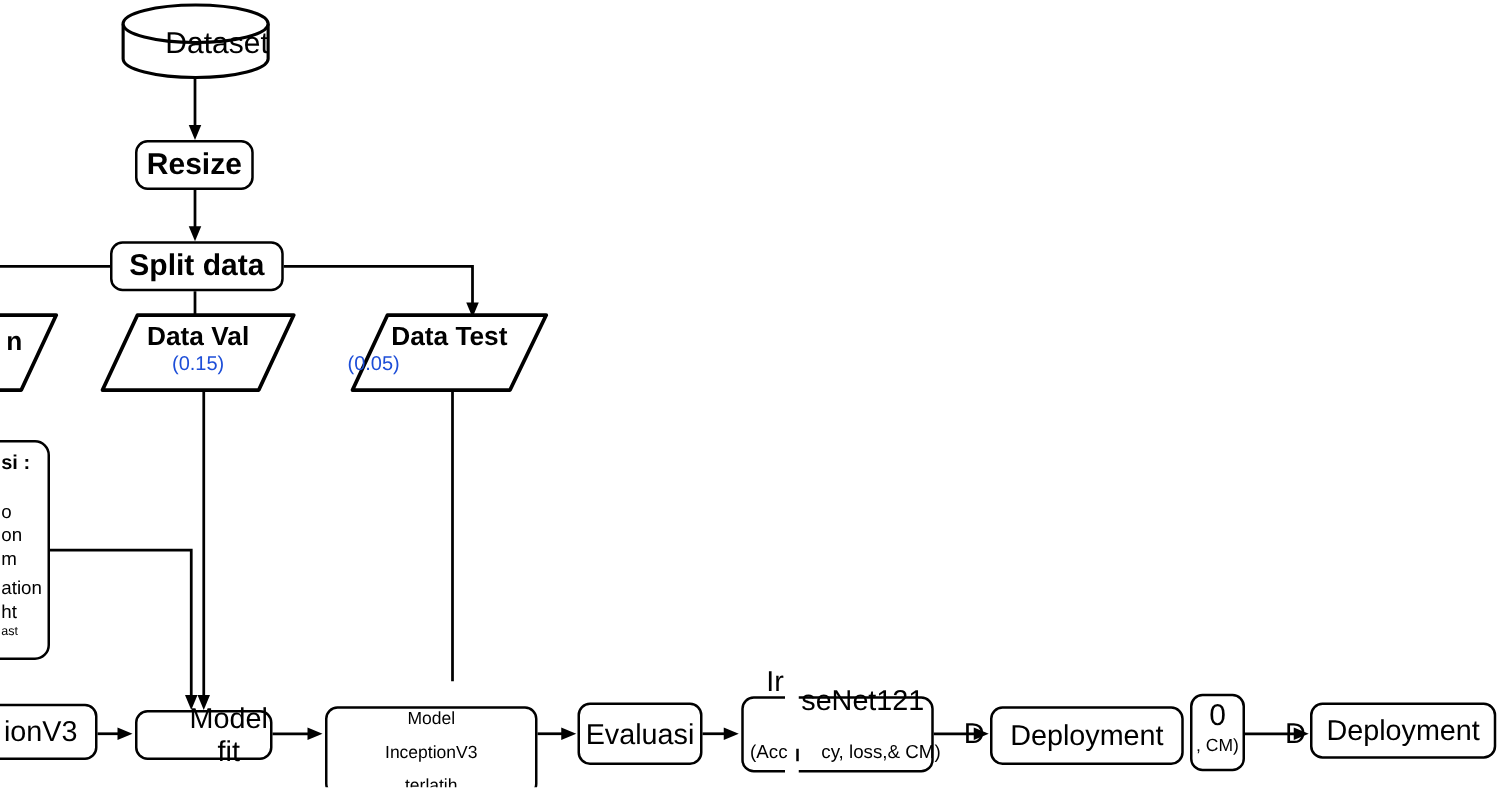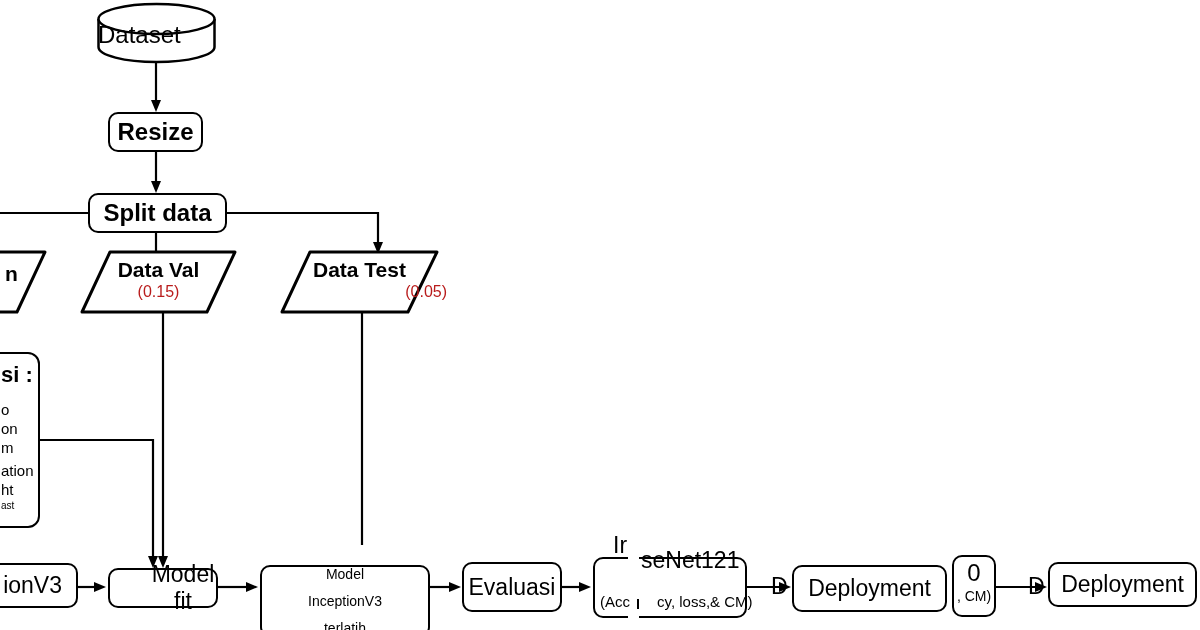--- a/index.html
+++ b/index.html
@@ -8,21 +8,21 @@
     overflow:hidden;font-family:"Liberation Sans",sans-serif;color:#000;
   }
   #wires{position:absolute;left:0;top:0;z-index:1;}
   .node{
     position:absolute;z-index:2;background:#fff;border:2.5px solid #000;
     border-radius:10px;display:flex;align-items:center;justify-content:center;
     text-align:center;box-sizing:border-box;
   }
   .bold{font-weight:bold;}
   .shape-label{position:absolute;z-index:4;white-space:nowrap;}
-  .muted{color:#b91c1c;}
+  .muted{color:#1d4ed8;}
   .frag{position:absolute;z-index:6;white-space:nowrap;}
   #seam-strip{position:absolute;z-index:5;background:#ffffff;}
   .d-glyph{position:absolute;z-index:3;font-size:23px;}
 </style>
 </head>
 <body>
 
 <div id="stage">
 
   <svg id="wires" width="1200" height="630" viewBox="0 0 1200 630">
@@ -71,40 +71,40 @@
       <ellipse cx="156.5" cy="19" rx="58" ry="15" fill="#fff" stroke="#000" stroke-width="2.5"></ellipse>
     </g>
 
     <g fill="#fff" stroke="#000" stroke-width="3" stroke-linejoin="round">
       <path d="M-40,252 L45,252 L17,312 L-68,312 Z"></path>
       <path d="M110,252 L235,252 L207,312 L82,312 Z"></path>
       <path d="M310,252 L437,252 L408,312 L282,312 Z"></path>
     </g>
   </svg>
 
-  <div class="shape-label" style="left:98px;top:21px;width:117px;text-align:left;font-size:24px;">Dataset</div>
+  <div class="shape-label" style="left:98px;top:21px;width:117px;text-align:right;font-size:24px;">Dataset</div>
 
   <div class="node bold" style="left:108px;top:112px;width:95px;height:40px;font-size:24px;">
     <span>Resize</span>
   </div>
 
   <div class="node bold" style="left:88px;top:193px;width:139px;height:40px;font-size:24px;">
     <span>Split data</span>
   </div>
 
   <div class="shape-label bold" style="left:5px;top:262px;font-size:21px;">n</div>
 
   <div class="shape-label bold" style="left:82px;top:258px;width:153px;text-align:center;font-size:21px;">Data Val</div>
   <div class="shape-label muted" style="left:82px;top:283px;width:153px;text-align:center;font-size:16px;">(0.15)</div>
 
   <div class="shape-label bold" style="left:282px;top:258px;width:155px;text-align:center;font-size:21px;">Data Test</div>
-  <div class="shape-label muted" style="left:292px;top:283px;width:155px;text-align:right;font-size:16px;">(0.05)</div>
+  <div class="shape-label muted" style="left:278px;top:283px;width:155px;text-align:left;font-size:16px;">(0.05)</div>
 
   <div class="node" style="left:-62px;top:352px;width:102px;height:176px;border-radius:12px;"></div>
-  <div class="frag bold" style="left:1px;top:362px;font-size:22px;">si :</div>
+  <div class="frag bold" style="left:1px;top:362px;font-size:16px;">si :</div>
   <div class="frag" style="left:1px;top:401px;font-size:15px;">o</div>
   <div class="frag" style="left:1px;top:420px;font-size:15px;">on</div>
   <div class="frag" style="left:1px;top:439px;font-size:15px;">m</div>
   <div class="frag" style="left:1px;top:462px;font-size:15px;">ation</div>
   <div class="frag" style="left:1px;top:481px;font-size:15px;">ht</div>
   <div class="frag" style="left:1px;top:500px;font-size:10px;">ast</div>
 
   <div class="node" style="left:-42px;top:563px;width:120px;height:45px;justify-content:flex-end;
               padding-right:14px;font-size:23px;">
     <span>ionV3</span>

